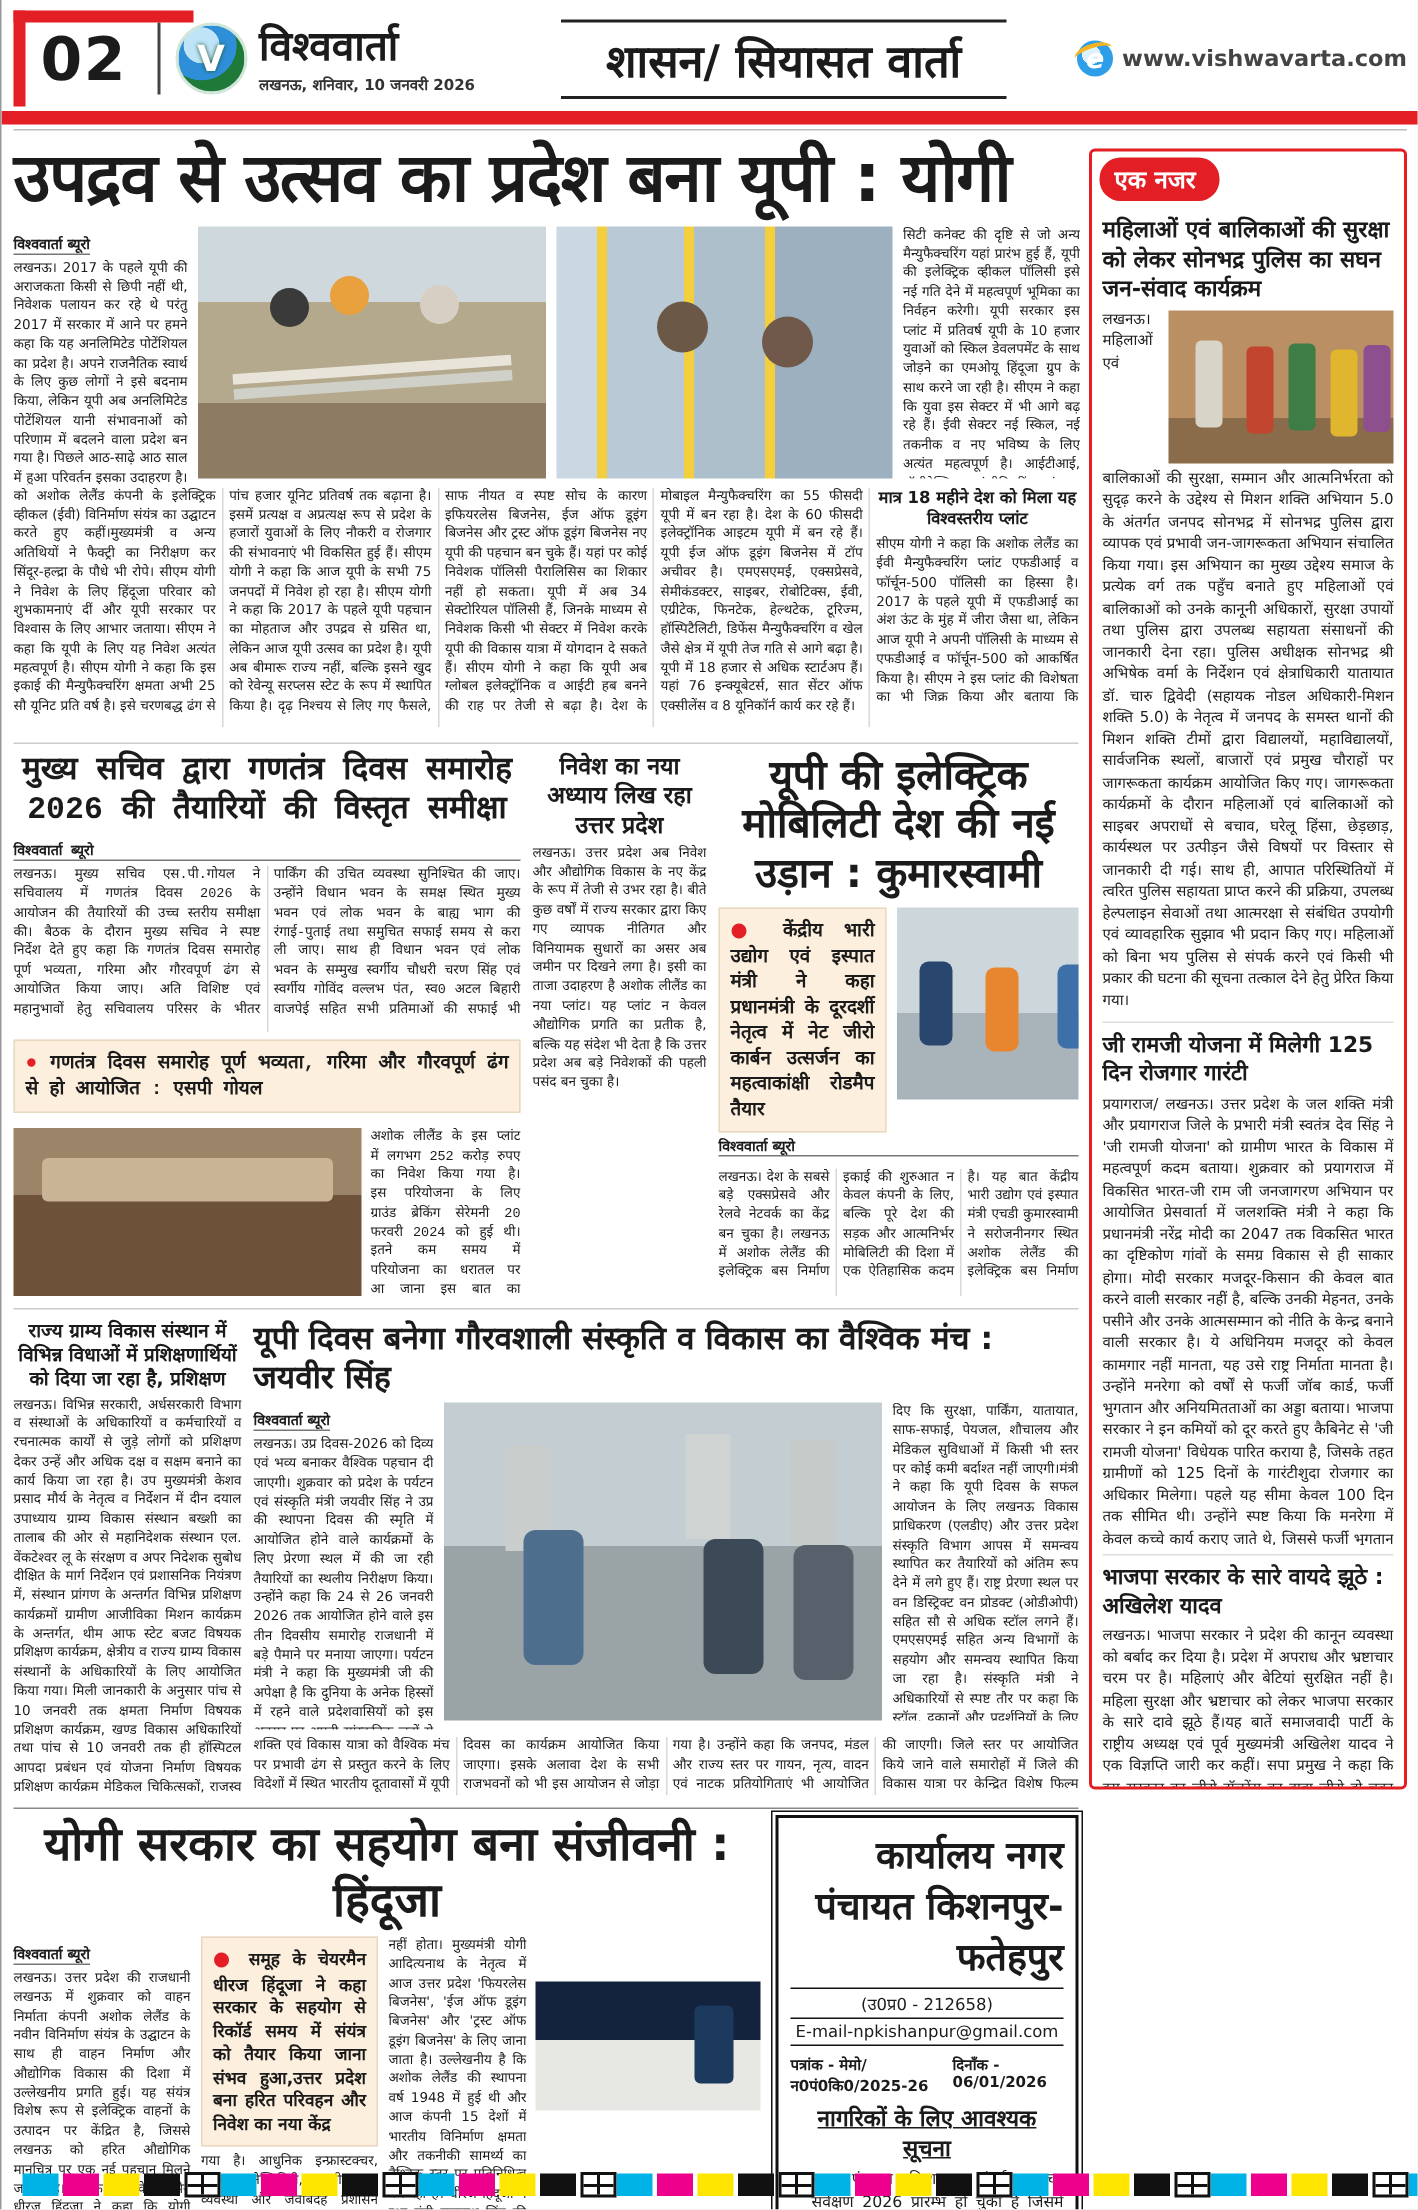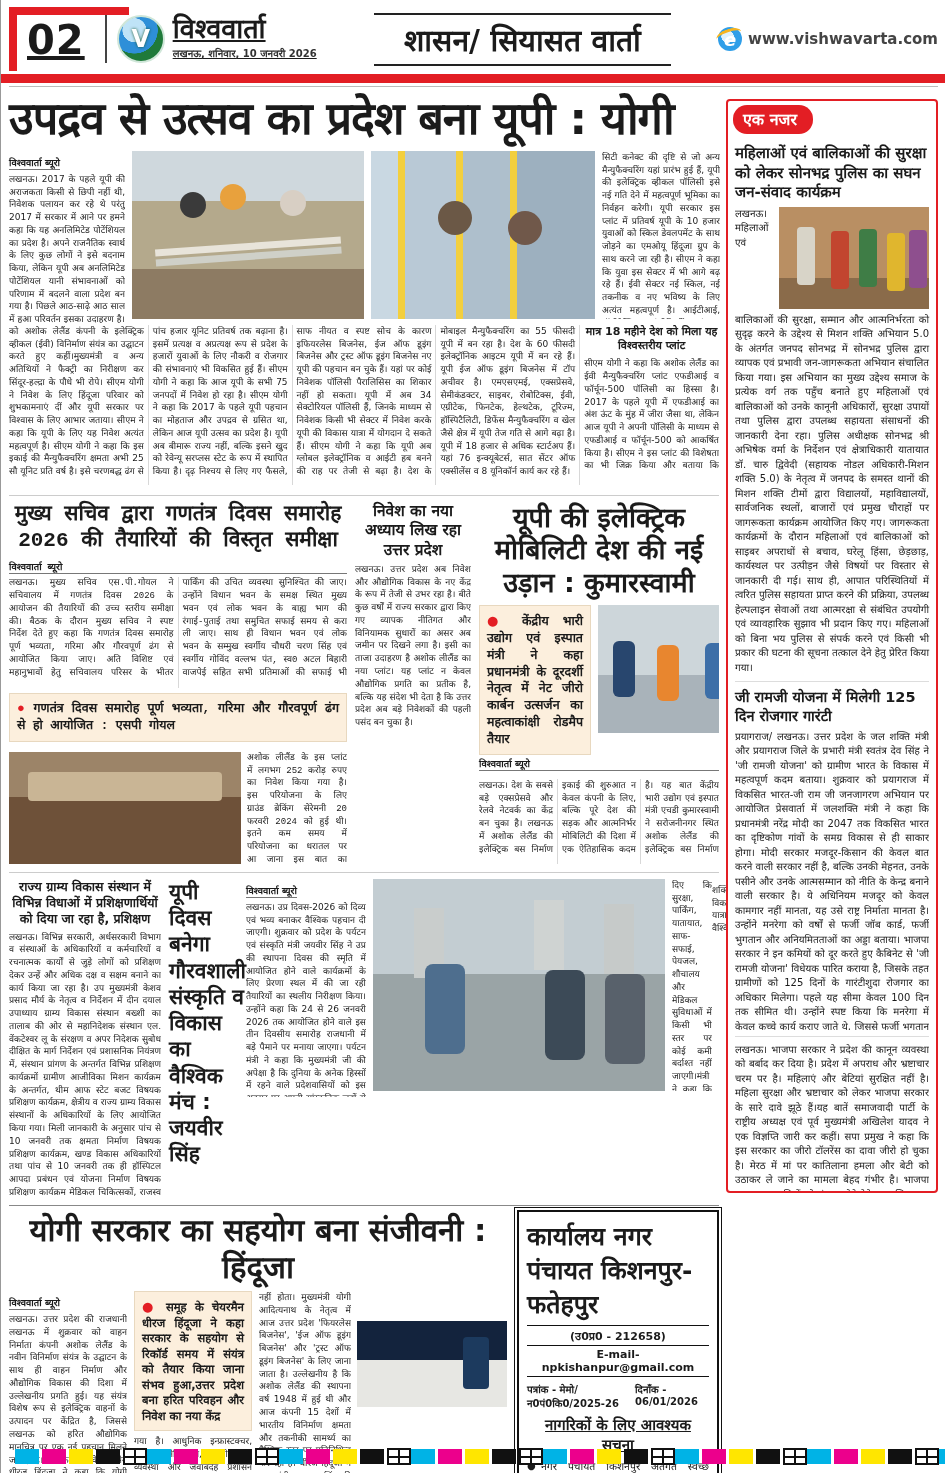--- a/index.html
+++ b/index.html
@@ -1,21 +1,21 @@
 <!DOCTYPE html>
 <html lang="hi"><head>
 <meta charset="utf-8">
 <style>
   html,body{margin:0;padding:0;background:#e8e8e4;}
   .page{position:relative;width:945px;height:1473px;margin:0 auto;background:#ffffff;
         font-family:"DejaVu Sans","Liberation Sans",sans-serif;color:#1b1b1b;overflow:hidden;
         border-left:1px solid #999;border-right:1px solid #999;}
   
   .hdr{position:relative;height:66px;margin:6px 8px 0 8px;display:flex;align-items:center;}
-  .hdr-left{display:flex;align-items:flex-start;position:relative;padding:4px 10px 4px 6px;text-decoration:underline;}
+  .hdr-left{display:flex;align-items:flex-end;position:relative;padding:4px 10px 4px 6px;}
   .red-bracket{position:absolute;left:0;top:-4px;width:120px;height:8px;background:#e31e24;}
   .red-bracket:after{content:"";position:absolute;left:0;top:0;width:8px;height:64px;background:#e31e24;}
   .pgnum{font-size:40px;font-weight:bold;padding:2px 10px 0 12px;letter-spacing:1px;}
   .hdr-div{width:2px;height:48px;background:#444;margin:0 10px;}
   .logo{width:44px;height:44px;border-radius:50%;
         background:radial-gradient(circle at 35% 30%,#bfe3f7 0 28%,#2e8fd8 29% 55%,#1f7a3a 56% 100%);
         border:2px solid #cfe6d8;position:relative;flex:0 0 auto;}
   .logo span{position:absolute;inset:0;display:flex;align-items:center;justify-content:center;
         color:#fff;font-weight:bold;font-size:24px;text-shadow:0 0 3px #14522a;}
   .mast{margin-left:8px;}
@@ -71,41 +71,41 @@
   .kum-mid{display:flex;gap:7px;justify-content:space-between;}
   .kum-mid .pullq{width:96px;flex:0 0 auto;}
   .ph-walk{flex:1;height:128px;background:linear-gradient(180deg,#cdd6da 0 55%,#a9b3ba 55% 100%);}
   .ph-walk:after{content:"";position:absolute;left:12%;top:28%;width:22px;height:56px;background:#28466e;border-radius:6px;
      box-shadow:44px 4px 0 #e8862f,92px 2px 0 #3d6fa8,136px 6px 0 #4a4f55;}
   .kum-body{margin-top:5px;flex:1;column-count:3;}
   
   .row3{display:flex;gap:8px;margin-top:8px;height:318px;border-top:1px solid #ccc;padding-top:6px;}
   .st-train{width:152px;flex:0 0 auto;}
   .hl-xs{font-size:12.5px;font-weight:bold;text-align:center;line-height:1.3;margin:0 0 3px 0;}
-  .st-updiwas{flex:1;display:flex;}
+  .st-updiwas{flex:1;display:flex;flex-direction:column;}
   .upd-mid{display:flex;gap:7px;flex:1;}
   .upd-mid .tcol1{width:120px;flex:0 0 auto;}
   .ph-inspect{width:292px;height:212px;background:linear-gradient(180deg,#c3cdd2 0 45%,#9aa4a6 45% 100%);}
   .ph-inspect:before{content:"";position:absolute;left:55%;top:10%;width:30px;height:70px;background:#cfd3d2;box-shadow:70px 4px 0 #c6cac9,-120px 8px 0 #c9cdcc;}
   .ph-inspect:after{content:"";position:absolute;left:18%;top:40%;width:40px;height:90px;background:#4e6e8e;border-radius:8px;box-shadow:120px 6px 0 #3c4a57,180px 10px 0 #58616b;}
   .upd-mid .tcol2{flex:1;}
   .upd-bottom{height:62px;margin-top:5px;column-count:4;}
   
   .row4{display:flex;gap:10px;margin-top:8px;border-top:1px solid #888;padding-top:4px;}
   .st-hind{width:498px;flex:0 0 auto;}
   .hl-hind{font-size:31px;font-weight:bold;text-align:center;line-height:1.2;margin:2px 0 5px 0;}
   .hind-body{display:flex;gap:7px;height:238px;}
   .hind-body .c{width:118px;flex:0 0 auto;}
   .ph-truck{width:150px;height:86px;float:right;margin:30px 0 4px 6px;
      background:linear-gradient(180deg,#13233d 0 45%,#e7e7e3 45% 100%);}
   .ph-truck:after{content:"";position:absolute;right:12%;top:18%;width:26px;height:52px;background:#1c3a5e;border-radius:4px;}
   
   .ad{flex:1;border:2px solid #111;outline:1px solid #111;outline-offset:2px;padding:4px 8px;display:flex;flex-direction:column;}
-  .ad-title{font-size:25px;font-weight:bold;text-align:left;border-bottom:1px solid #111;padding:2px 0 5px 0;}
-  .ad-line{font-size:11px;font-weight:bold;text-align:center;border-bottom:1px solid #111;padding:2px 0;}
+  .ad-title{font-size:25px;font-weight:bold;text-align:right;border-bottom:1px solid #111;padding:2px 0 5px 0;}
+  .ad-line{font-size:11px;font-weight:normal;text-align:center;border-bottom:1px solid #111;padding:2px 0;}
   .ad-meta{display:flex;justify-content:space-between;font-size:10px;font-weight:bold;margin-top:5px;}
   .ad-notice{font-size:15px;font-weight:bold;text-align:center;text-decoration:underline;margin:4px 0 5px 0;}
   .ad ul{margin:0;padding:0;list-style:none;}
   .ad li{font-size:10.5px;line-height:1.45;text-align:justify;margin-bottom:5px;padding-left:14px;position:relative;}
   .ad li:before{content:"●";position:absolute;left:0;top:0;font-size:10px;}
   
   .sidebar{flex:1;border:2px solid #e31e24;border-radius:4px;height:1078px;margin-top:12px;
            padding:6px 7px;overflow:hidden;background:#fff;}
   .sb-tab{display:inline-block;background:#e31e24;color:#fff;font-size:16px;font-weight:bold;
           padding:3px 16px 4px 10px;border-radius:14px;margin:-2px 0 6px -2px;}
@@ -292,20 +292,21 @@
       </div>
       <div class="sb-sep"></div>
 
       <div>
         <div class="sb-hl">जी रामजी योजना में मिलेगी 125 दिन रोजगार गारंटी</div>
         <div class="sb-body" style="max-height:300px;overflow:hidden">प्रयागराज/ लखनऊ। उत्तर प्रदेश के जल शक्ति मंत्री और प्रयागराज जिले के प्रभारी मंत्री स्वतंत्र देव सिंह ने 'जी रामजी योजना' को ग्रामीण भारत के विकास में महत्वपूर्ण कदम बताया। शुक्रवार को प्रयागराज में विकसित भारत-जी राम जी जनजागरण अभियान पर आयोजित प्रेसवार्ता में जलशक्ति मंत्री ने कहा कि प्रधानमंत्री नरेंद्र मोदी का 2047 तक विकसित भारत का दृष्टिकोण गांवों के समग्र विकास से ही साकार होगा। मोदी सरकार मजदूर-किसान की केवल बात करने वाली सरकार नहीं है, बल्कि उनकी मेहनत, उनके पसीने और उनके आत्मसम्मान को नीति के केन्द्र बनाने वाली सरकार है। ये अधिनियम मजदूर को केवल कामगार नहीं मानता, यह उसे राष्ट्र निर्माता मानता है। उन्होंने मनरेगा को वर्षों से फर्जी जॉब कार्ड, फर्जी भुगतान और अनियमितताओं का अड्डा बताया। भाजपा सरकार ने इन कमियों को दूर करते हुए कैबिनेट से 'जी रामजी योजना' विधेयक पारित कराया है, जिसके तहत ग्रामीणों को 125 दिनों के गारंटीशुदा रोजगार का अधिकार मिलेगा। पहले यह सीमा केवल 100 दिन तक सीमित थी। उन्होंने स्पष्ट किया कि मनरेगा में केवल कच्चे कार्य कराए जाते थे, जिससे फर्जी भुगतान की संभावना बनी रहती थी। कई बार जांच में फर्जी जॉब कार्ड और फर्जी लाभार्थी पाए गए हैं। साथ ही 290 करोड़ रुपये के 10 लाख 91 हजार गड़बड़ी सामने आई थी। जलशक्ति मंत्री ने कहा कि अब मजदूरी के लिए 15 दिन की प्रतीक्षा नहीं करनी होगी। अब मजदूर की मेहनत का मूल्य साप्ताहिक भुगतान के रूप में होगा। सीधे उसके बैंक खाते में समय पर और पूरी पारदर्शिता के साथ पहुंचेगा। साथ ही बुआई-कटाई के महत्वपूर्ण 60 दिनों के लिए कार्य विराम का प्रावधान किया गया है। ताकि किसानों को समय पर मजदूर उपलब्ध हों और खेती की गति कभी न रुके।</div>
       </div>
       <div class="sb-sep"></div>
 
       <div>
+        <div class="sb-hl">भाजपा सरकार के सारे वायदे झूठे : अखिलेश यादव</div>
         <div class="sb-body" style="max-height:282px;overflow:hidden">लखनऊ। भाजपा सरकार ने प्रदेश की कानून व्यवस्था को बर्बाद कर दिया है। प्रदेश में अपराध और भ्रष्टाचार चरम पर है। महिलाएं और बेटियां सुरक्षित नहीं है। महिला सुरक्षा और भ्रष्टाचार को लेकर भाजपा सरकार के सारे दावे झूठे हैं।यह बातें समाजवादी पार्टी के राष्ट्रीय अध्यक्ष एवं पूर्व मुख्यमंत्री अखिलेश यादव ने एक विज्ञप्ति जारी कर कहीं। सपा प्रमुख ने कहा कि इस सरकार का जीरो टॉलरेंस का दावा जीरो हो चुका है। मेरठ में मां पर कातिलाना हमला और बेटी को उठाकर ले जाने का मामला बेहद गंभीर है। भाजपा सरकार अपराधियों को संरक्षण देते-देते आज जिस स्तर पर पहुँच गयी है, वहाँ से वापस नहीं लौट सकती क्योंकि अपराधी उसके राज खोल देंगे। सरकार से कोई उम्मीद ही न करे, इससे बुरा और कुछ नहीं हो सकता। भाजपा पूरी तरह नाकाम सरकार है।श्री यादव ने कहा कि महिला अपराध और साइबर क्राइम में उत्तर प्रदेश सबसे ऊपर पहुंच गया है। इसकी जिम्मेदार भाजपा सरकार है प्रधानमंत्री के संसदीय क्षेत्र वाराणसी में रोज पांच महिलाएं हिंसा का शिकार व हर 15 दिन में दुष्कर्म की शर्मनाक घटना हो रही है। पूरे प्रदेश में इसी तरह से हत्या, लूट बलात्कार की घटनाएं हो रही हैं। सरकार झूठे विज्ञापनों से चाहे जितने दावे करे लेकिन वह सच्चाई को छुपा नहीं सकती है। महिला सुरक्षा के झूठे दावे करने वाले मुख्यमंत्री को प्रदेश की जनता 2027 में सत्ता से बाहर कर देगी।उन्होंने कहा कि भाजपा सरकार की भ्रष्टाचार और लूट के कारण प्रदेश में तमाम तरह के अपराध पनप रहे हैं। जिसे पहले लोग स्थानीय अपराध समझ रहे थे, जब पहली परत खुली तो वो राज्यव्यापी निकला, फिर एक और परत खुली तो राष्ट्रव्यापी निकला और अब एशिया लेवल का कदम निकल रहा है। उत्तर प्रदेश में माफिया राज खत्म नहीं हुआ है बल्कि प्रमोशन पा गया है। उत्तर प्रदेश में भाजपा का 'महा-माफिया राज' है। इस अवैध की काली-कमाई में 'सत्ताधारी की भागीदारी' है, इसीलिए भाजपा राज में मारी-मारी फिर रही जनता अभागी है।भाजपा अंतिम पारी का अंतिम चरण खेल रही है, उसके ओवर अब ओवर हो गए हैं। भाजपा की पूरी टीम मैच खत्म होने से पहले ही 'ऑल आउट' हो रही है।</div>
       </div>
       
 
       
     </div>
   </div>
 
   <div class="footer-marks">
     <div class="mark-group">

